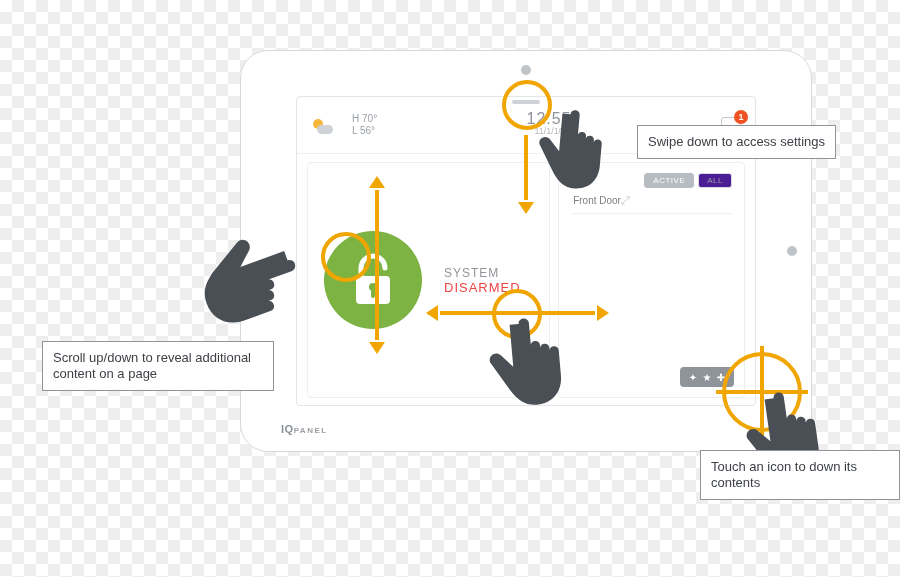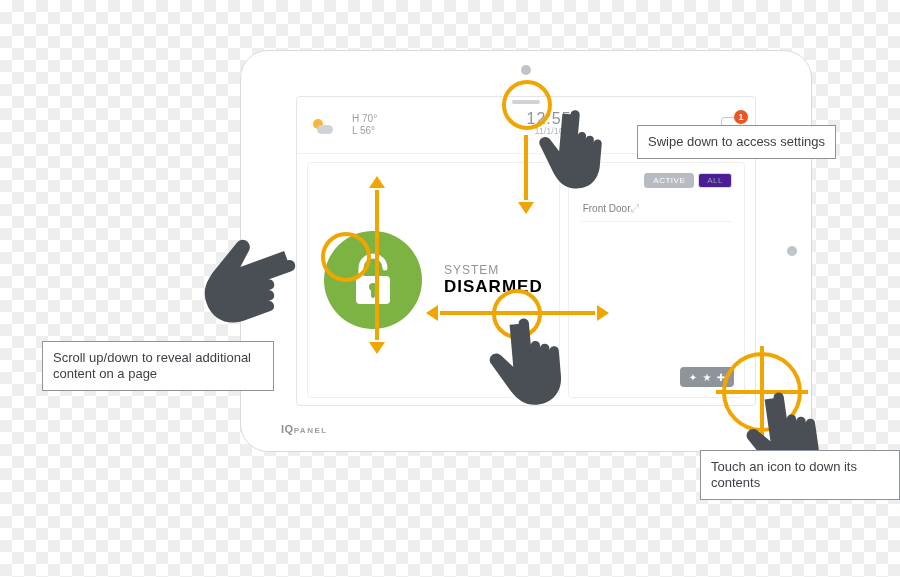--- a/index.html
+++ b/index.html
@@ -34,23 +34,23 @@
   .msg:after{content:"";position:absolute;left:2px;right:2px;top:2px;height:7px;border-top:1.5px solid #c4c8cc;transform-origin:center;clip-path:polygon(0 0,50% 80%,100% 0,100% 10%,50% 100%,0 10%)}
   .badge{position:absolute;top:-7px;right:-7px;width:14px;height:14px;border-radius:50%;background:#f05323;color:#fff;font-size:9px;font-weight:700;display:flex;align-items:center;justify-content:center}
   
   .body{display:flex;gap:8px;padding:8px 10px;height:calc(100% - 56px);box-sizing:border-box}
   .panel{background:#fff;border:1px solid #eceef0;border-radius:4px}
   .panel.left{flex:1.3;display:flex;align-items:center;gap:16px;padding:10px 16px}
   .panel.right{flex:1;padding:10px 12px;position:relative}
   .disarm{display:flex;align-items:center;gap:22px}
   .circle{width:98px;height:98px;border-radius:50%;background:#7cb342;display:flex;align-items:center;justify-content:center}
   .statustxt .lbl{font-size:12px;color:#8f949a;letter-spacing:1px}
-  .statustxt .val{font-size:17px;color:#000000;font-weight:700;letter-spacing:1px}
+  .statustxt .val{font-size:13px;color:#ef4444;font-weight:400;letter-spacing:1px}
   
-  .filter{display:flex;gap:4px;justify-content:flex-end;margin-bottom:8px}
+  .filter{display:flex;gap:4px;justify-content:flex-end;margin-bottom:0}
   .pill{font-size:8px;letter-spacing:.5px;padding:2px 8px;border-radius:3px;border:1px solid #d8dbdf;color:#9aa0a6;background:#4c1d95}
   .pill.active{background:#b6bcc2;border-color:#b6bcc2;color:#fff}
   .sensor{display:flex;justify-content:flex-start;align-items:center;font-size:10px;color:#7b8086;border-bottom:1px solid #f0f1f3;padding:6px 2px}
   .sensor .state{font-size:11px;color:#c2c7cc}
   .qactions{position:absolute;right:10px;bottom:10px;display:flex;gap:0;align-items:center;background:#8f949a;border-radius:4px;padding:3px 6px}
   .qactions .q{width:14px;height:14px;display:flex;align-items:center;justify-content:center;color:#fff;font-size:10px}
   
   .handle{position:absolute;left:50%;top:3px;width:28px;height:4px;border-radius:2px;background:#cfd3d8;transform:translateX(-50%)}
   
   .arrow{position:absolute;background:#f0a500}

